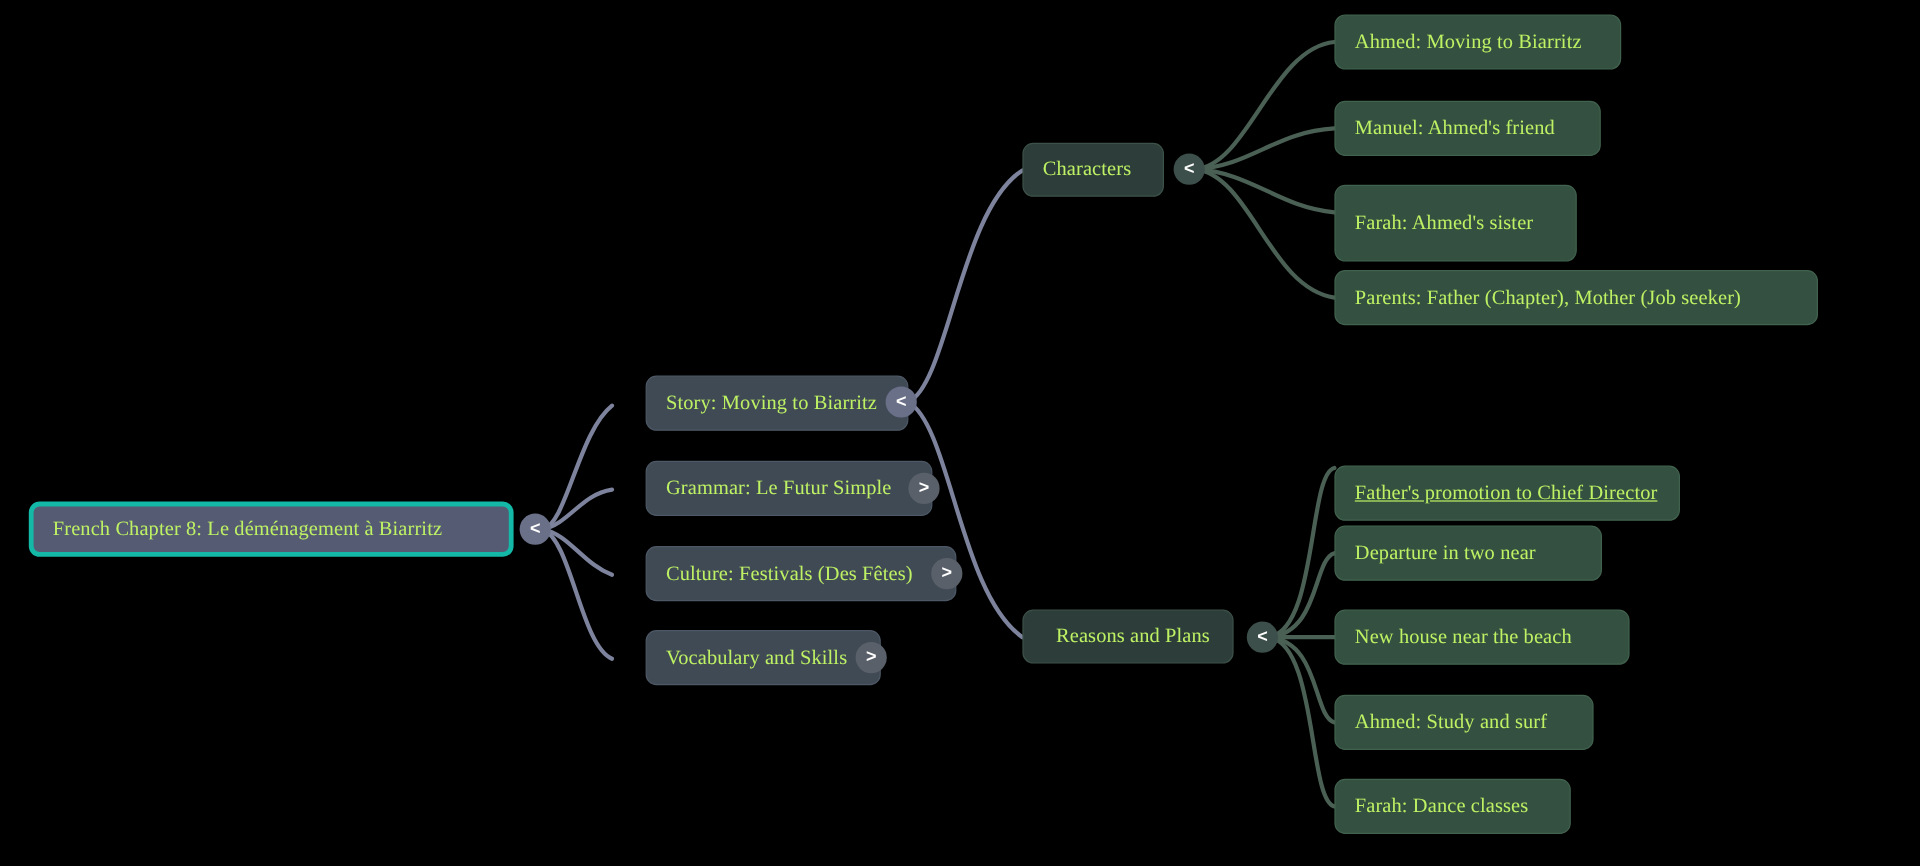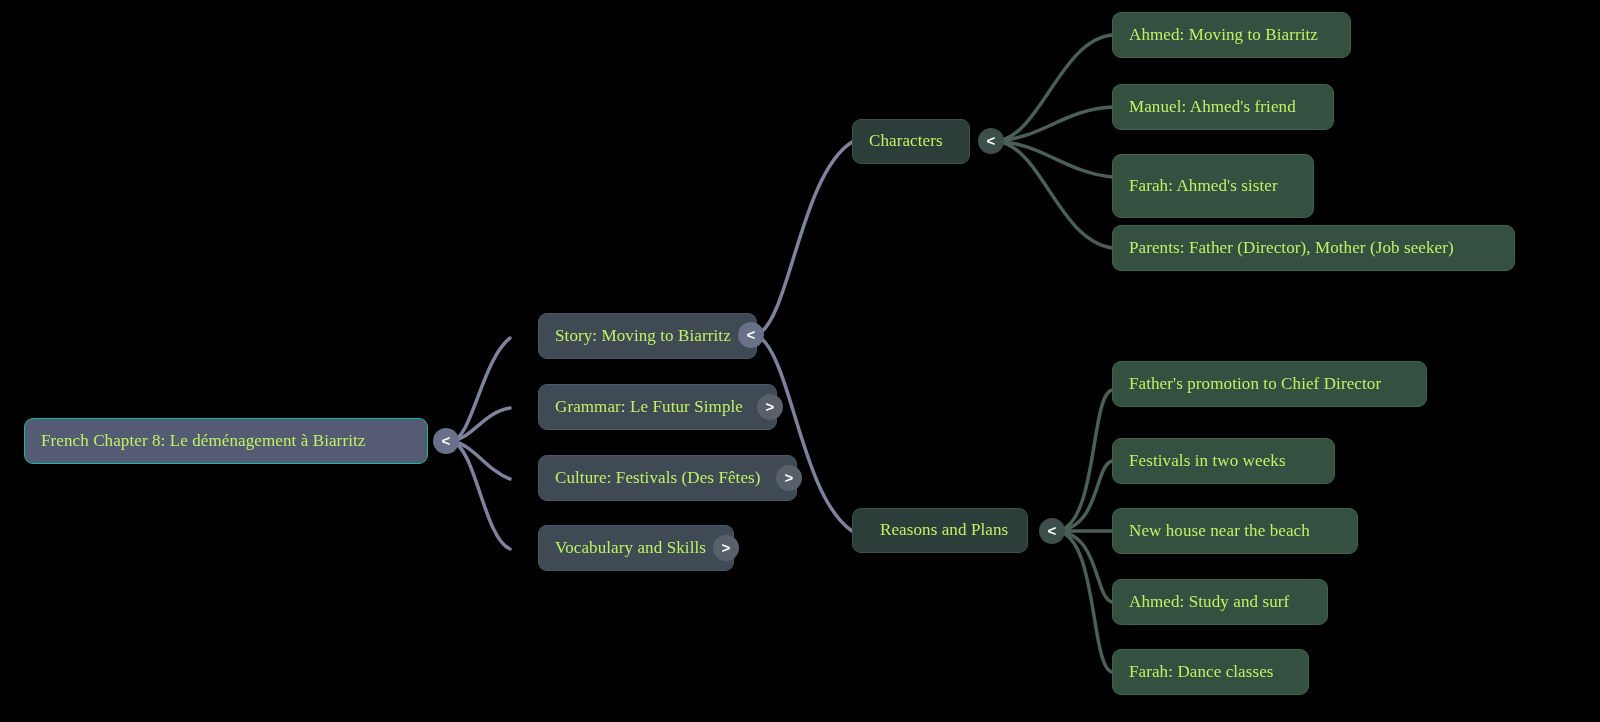--- a/index.html
+++ b/index.html
@@ -35,21 +35,21 @@
     border-radius: 9px;
     color: #bef264;
     font-size: 17px;
     line-height: 1.1;
     white-space: nowrap;
     padding: 0 16px;
     letter-spacing: 0.1px;
   }
   .node.root {
     background: #555b73;
-    border: 1px solid #14b8a6;
+    border: 4px solid #14b8a6;
     font-size: 17px;
   }
   .node.branch {
     background: #404a55;
     border: 1px solid #4d5866;
     margin-left: 28px;
   }
   .node.sub {
     background: #2d3e3a;
     border: 1px solid #3c5148;
@@ -164,35 +164,35 @@
   <div class="node leaf" style="left:1112px; top:12px; width:239px; height:46px;">
     <span>Ahmed: Moving to Biarritz</span>
   </div>
   <div class="node leaf" style="left:1112px; top:84px; width:222px; height:46px;">
     <span>Manuel: Ahmed's friend</span>
   </div>
   <div class="node leaf" style="left:1112px; top:154px; width:202px; height:64px;">
     <span>Farah: Ahmed's sister</span>
   </div>
   <div class="node leaf" style="left:1112px; top:225px; width:403px; height:46px;">
-    <span>Parents: Father (Director), Mother (Job seeker)</span>
+    <span>Parents: Father (Chapter), Mother (Job seeker)</span>
   </div>
 
   <div class="node sub" style="left:852px; top:508px; width:176px; height:45px;padding-left:27px;">
     <span>Reasons and Plans</span>
   </div>
   <div class="toggle green" style="left:1039px; top:518px;">
     <span>&lt;</span>
   </div>
 
-  <div class="node leaf" style="left:1112px; top:361px; width:315px; height:46px;">
+  <div class="node leaf" style="left:1112px; top:388px; width:288px; height:46px;text-decoration:underline;">
     <span>Father's promotion to Chief Director</span>
   </div>
   <div class="node leaf" style="left:1112px; top:438px; width:223px; height:46px;">
-    <span>Festivals in two weeks</span>
+    <span>Departure in two near</span>
   </div>
   <div class="node leaf" style="left:1112px; top:508px; width:246px; height:46px;">
     <span>New house near the beach</span>
   </div>
   <div class="node leaf" style="left:1112px; top:579px; width:216px; height:46px;">
     <span>Ahmed: Study and surf</span>
   </div>
   <div class="node leaf" style="left:1112px; top:649px; width:197px; height:46px;">
     <span>Farah: Dance classes</span>
   </div>

